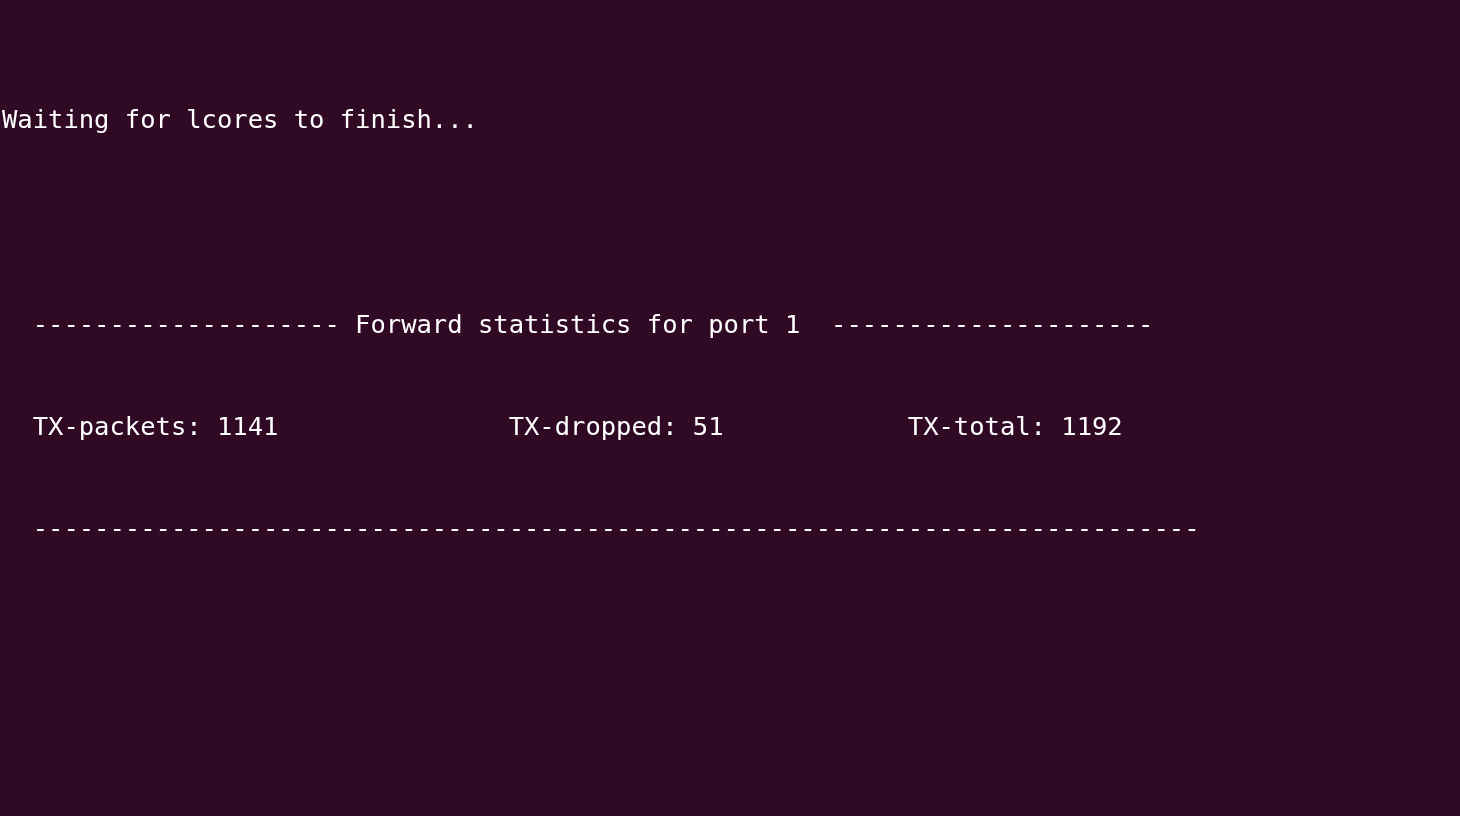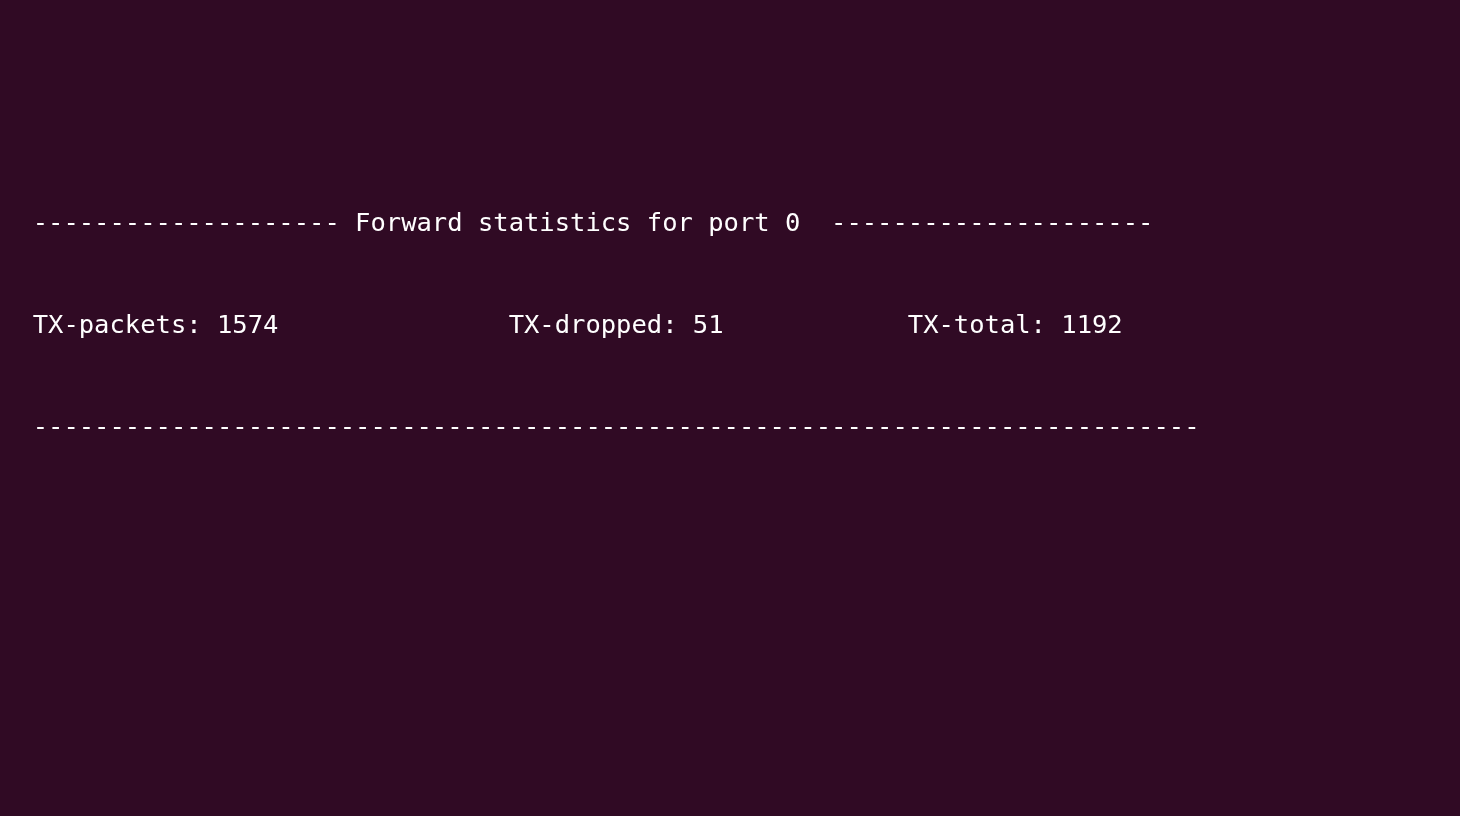--- a/index.html
+++ b/index.html
@@ -35,23 +35,24 @@
     padding-left: 2px;
   }
   .fg-white   { color: #ffffff; }
 </style>
 </head>
 <body style="background: rgb(48, 10, 36);">
 
 <div id="terminal" style="background: rgb(48, 10, 36); color: rgb(255, 255, 255);">
   <div class="screen">
 
+    <span class="line fg-white">Waiting for lcores to finish...</span>
     <span class="line"></span>
-    <span class="line fg-white">  -------------------- Forward statistics for port 0  ---------------------</span>
-    <span class="line fg-white">  TX-packets: 1574               TX-dropped: 51            TX-total: 1192</span>
+    <span class="line fg-white">  -------------------- Forward statistics for port 1  ---------------------</span>
+    <span class="line fg-white">  TX-packets: 1141               TX-dropped: 51            TX-total: 1192</span>
     <span class="line fg-white">  ----------------------------------------------------------------------------</span>
     <span class="line"></span>
     
     
     
     
     
     
     
     

